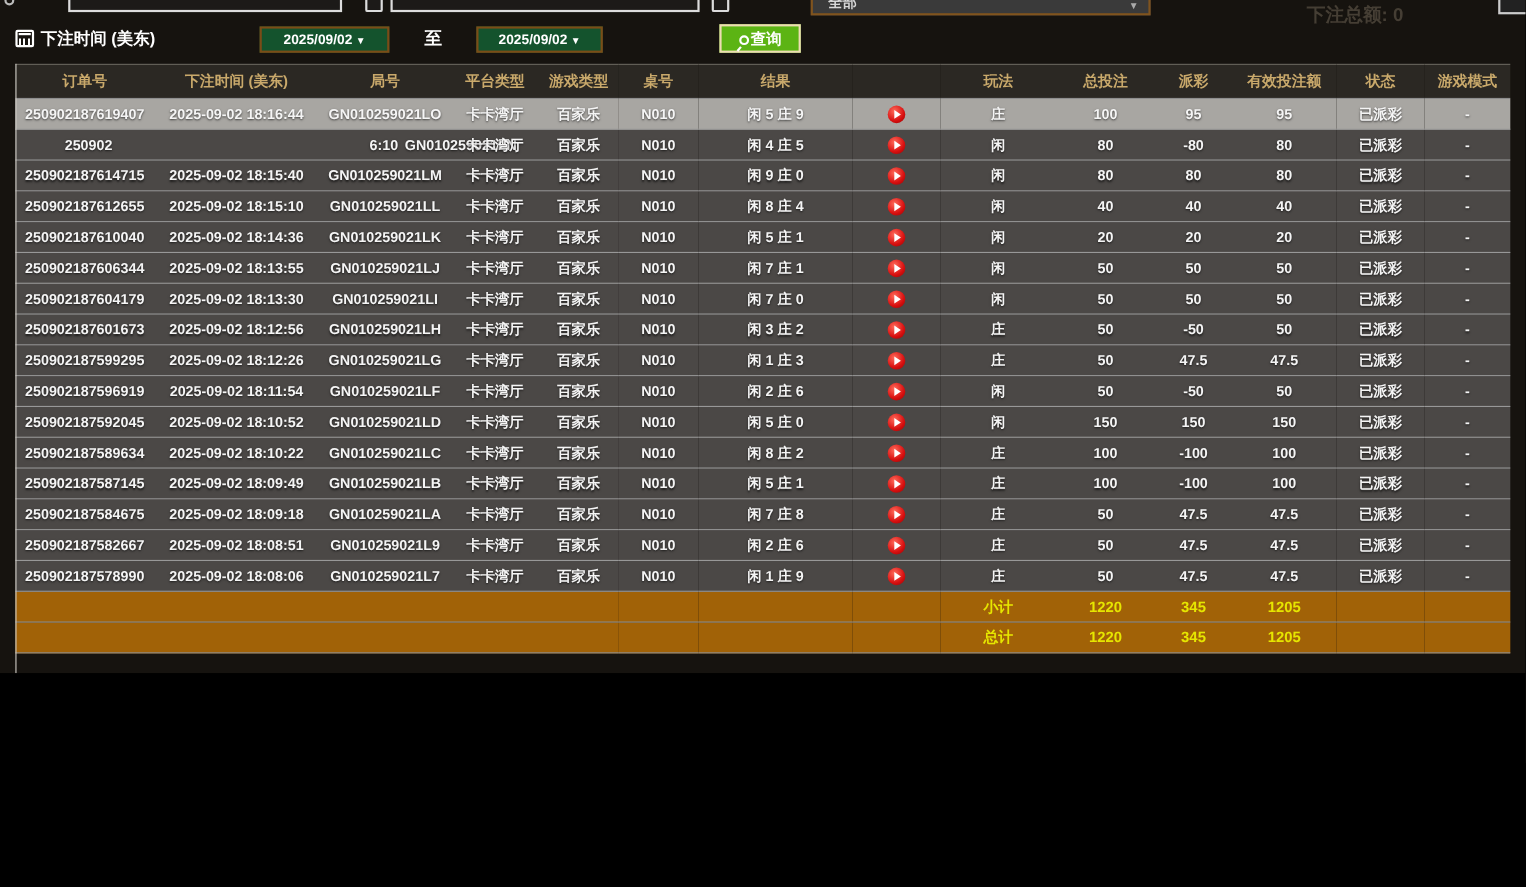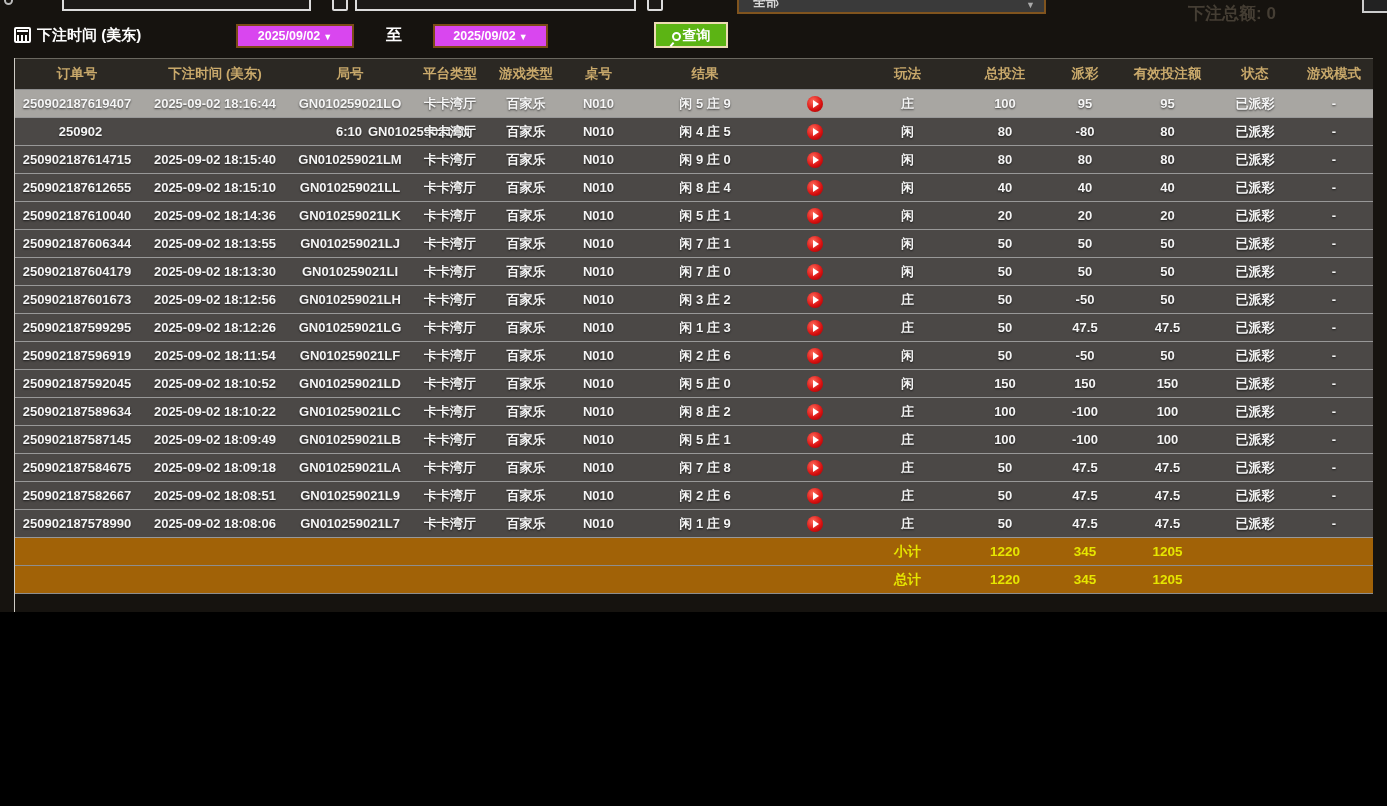--- a/index.html
+++ b/index.html
@@ -16,21 +16,21 @@
   .cornerstub{position:absolute;left:1362px;top:-8px;width:36px;height:21px;border:2px solid #ccc;background:#222;}
   .dropstub{position:absolute;left:737px;top:-14px;width:309px;height:28px;background:#3a3a3a;border:2px solid #80541e;overflow:hidden;}
   .dropstub .txt{position:absolute;left:14px;bottom:1px;color:#d8d8d8;font-size:13px;font-weight:700;}
   .dropstub .arr{position:absolute;right:9px;bottom:2px;color:#aaa;font-size:9px;}
   .faintTotal{position:absolute;left:1188px;top:2px;color:#453e34;font-size:17px;font-weight:700;}
   .cal{position:absolute;left:14px;top:27px;width:17px;height:16px;border:2px solid #fff;border-radius:2px;}
   .cal::before{content:"";position:absolute;left:1px;right:1px;top:1px;height:2px;background:#fff;}
   .cal::after{content:"";position:absolute;left:1px;top:6px;width:11px;height:6px;
      background:repeating-linear-gradient(90deg,#fff 0 2px,transparent 2px 4px);}
   .betTimeLabel{position:absolute;left:37px;top:26px;color:#fff;font-size:15px;font-weight:700;}
-  .dateBox{position:absolute;top:24px;height:24px;background:#d946ef;border:2px solid #7b4c17;color:#fff;
+  .dateBox{position:absolute;top:24px;height:24px;background:#14532d;border:2px solid #7b4c17;color:#fff;
      font-size:12.5px;font-weight:700;text-align:center;line-height:20px;cursor:pointer;}
   .dateFrom{left:236px;width:118px;}
   .dateTo{left:433px;width:115px;}
   .dateBox .dn{font-size:9px;margin-left:3px;}
   .toLabel{position:absolute;left:386px;top:25px;color:#fff;font-size:16px;font-weight:700;}
   .queryBtn{position:absolute;left:654px;top:22px;width:74px;height:26px;background:#5cb414;
      border:2px solid #eedcb4;color:#fff;font-size:14px;font-weight:700;text-align:center;line-height:22px;cursor:pointer;}
   .mag{position:relative;display:inline-block;width:9px;height:9px;border:2px solid #fff;border-radius:50%;margin-right:2px;top:1px;}
   .mag::after{content:"";position:absolute;width:2px;height:5px;background:#fff;left:-3px;top:8px;transform:rotate(40deg);}
   

